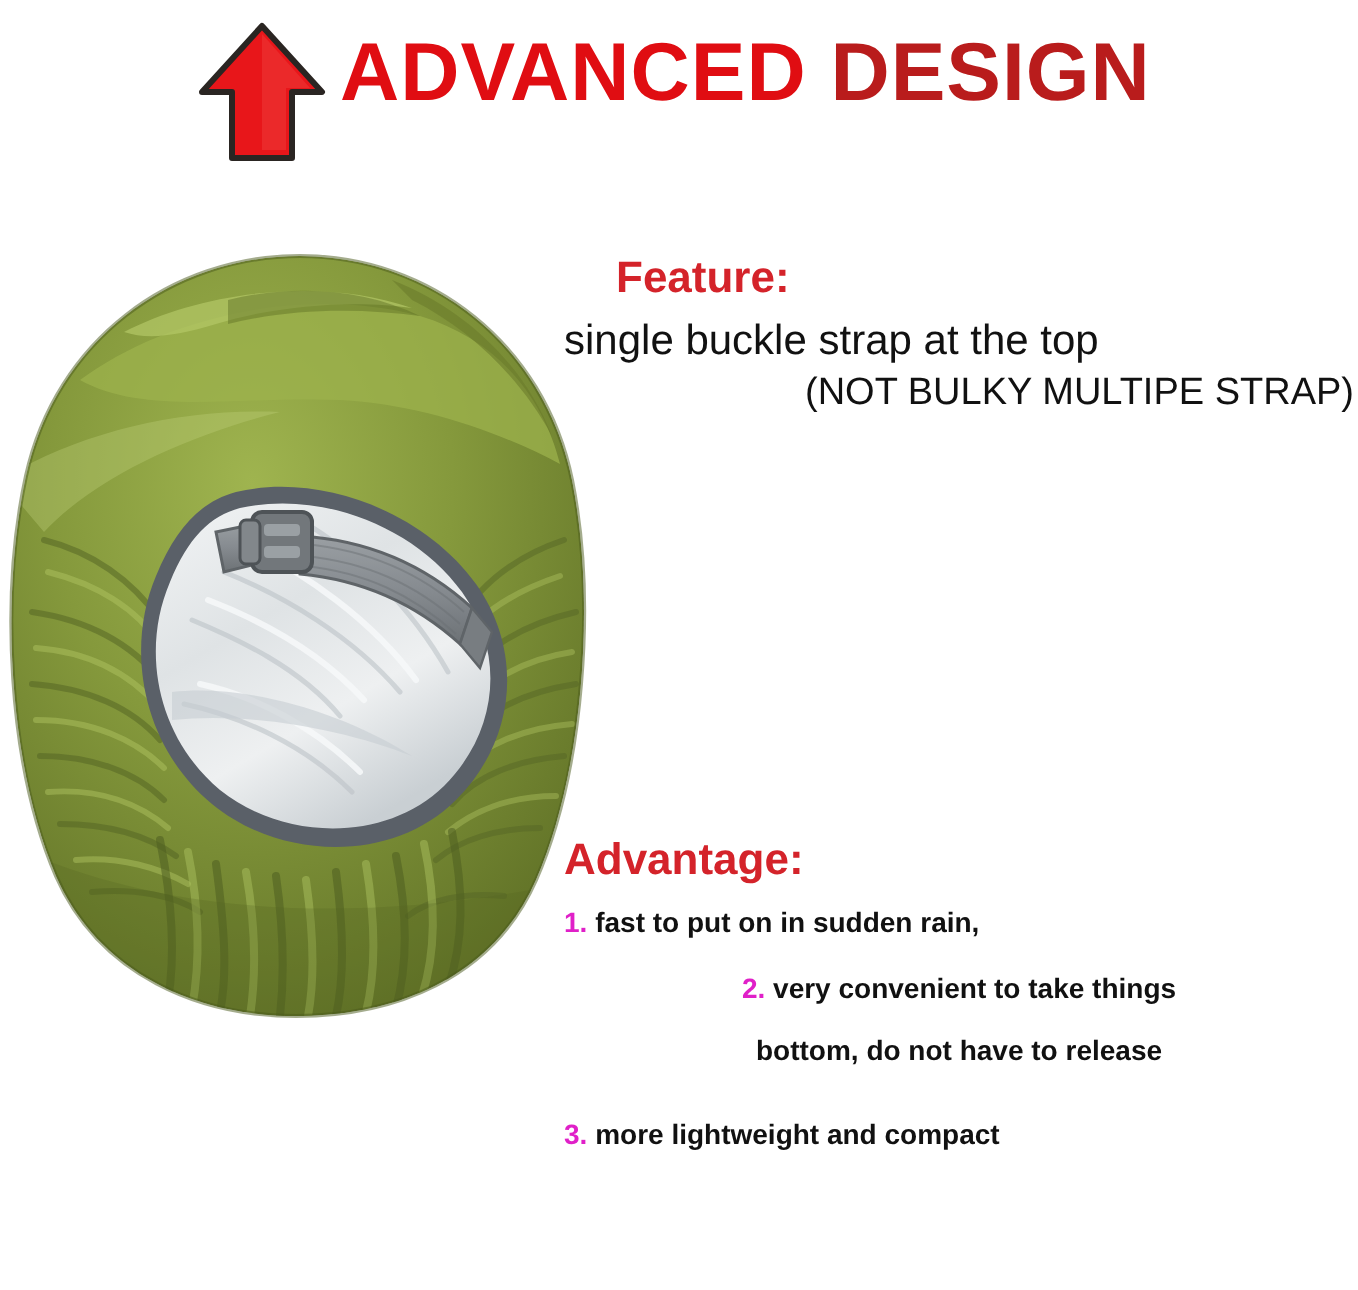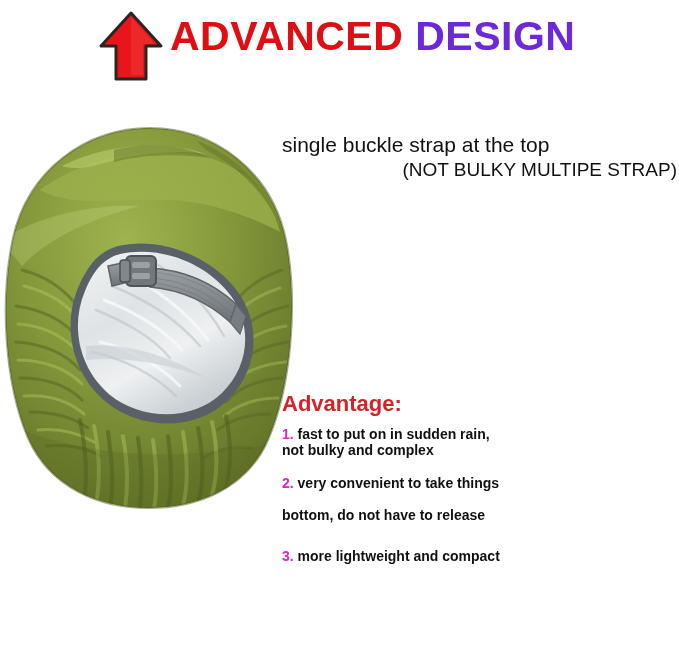--- a/index.html
+++ b/index.html
@@ -41,21 +41,21 @@
     font-weight: bold;
     letter-spacing: 0.5px;
     white-space: nowrap;
     line-height: 1;
   }
   .title-a {
     color: #e00d12;
     text-align: center;
   }
   .title-b {
-    color: #6d28d9;
+    color: #b91c1c;
   }
 
   
   .photo {
     position: absolute;
     left: 0px;
     top: 120px;
     width: 300px;
     height: 390px;
   }
@@ -117,21 +117,21 @@
     line-height: 1.13;
   }
   .adv-num {
     color: #e020c8;
     font-weight: bold;
   }
 
   
   #advantage-section { margin-top: 208px; }
   #adv-1 { margin-top: 10px; }
-  #adv-2 { margin-top: 17px; }
+  #adv-2 { margin-top: 17px; text-align: center; }
   #adv-3 { margin-top: 26px; }
 </style>
 </head>
 <body>
 
 <div id="page">
 
   <div class="banner">
 
     <div class="arrow-icon">
@@ -302,35 +302,35 @@
           <rect x="132" y="153" width="18" height="6" rx="2" fill="#9aa0a4"></rect>
           <rect x="120" y="140" width="10" height="22" rx="3" fill="#82878b" stroke="#4e5357" stroke-width="1.5"></rect>
         </g>
       </g>
     </svg>
   </div>
 
   <div class="text-col">
 
     <div>
+      <div class="heading feature-heading">Feature:</div>
       <div class="feature-block">
         <div class="feature-line1">single buckle strap at the top</div>
         <div class="feature-line2">(NOT BULKY MULTIPE STRAP)</div>
       </div>
     </div>
 
     <div id="advantage-section">
       <div class="heading advantage-heading">Advantage:</div>
 
       <ul class="adv-list">
 
         <li class="adv-item" id="adv-1">
           <span class="adv-num">1.</span>
           <span>fast to put on in sudden rain,</span><br>
-          <span>not bulky and complex</span>
         </li>
 
         <li class="adv-item" id="adv-2">
           <span class="adv-num">2.</span>
           <span>very convenient to take things</span><br>
           <br>
           <span>bottom, do not have to release</span><br>
         </li>
 
         <li class="adv-item" id="adv-3">

